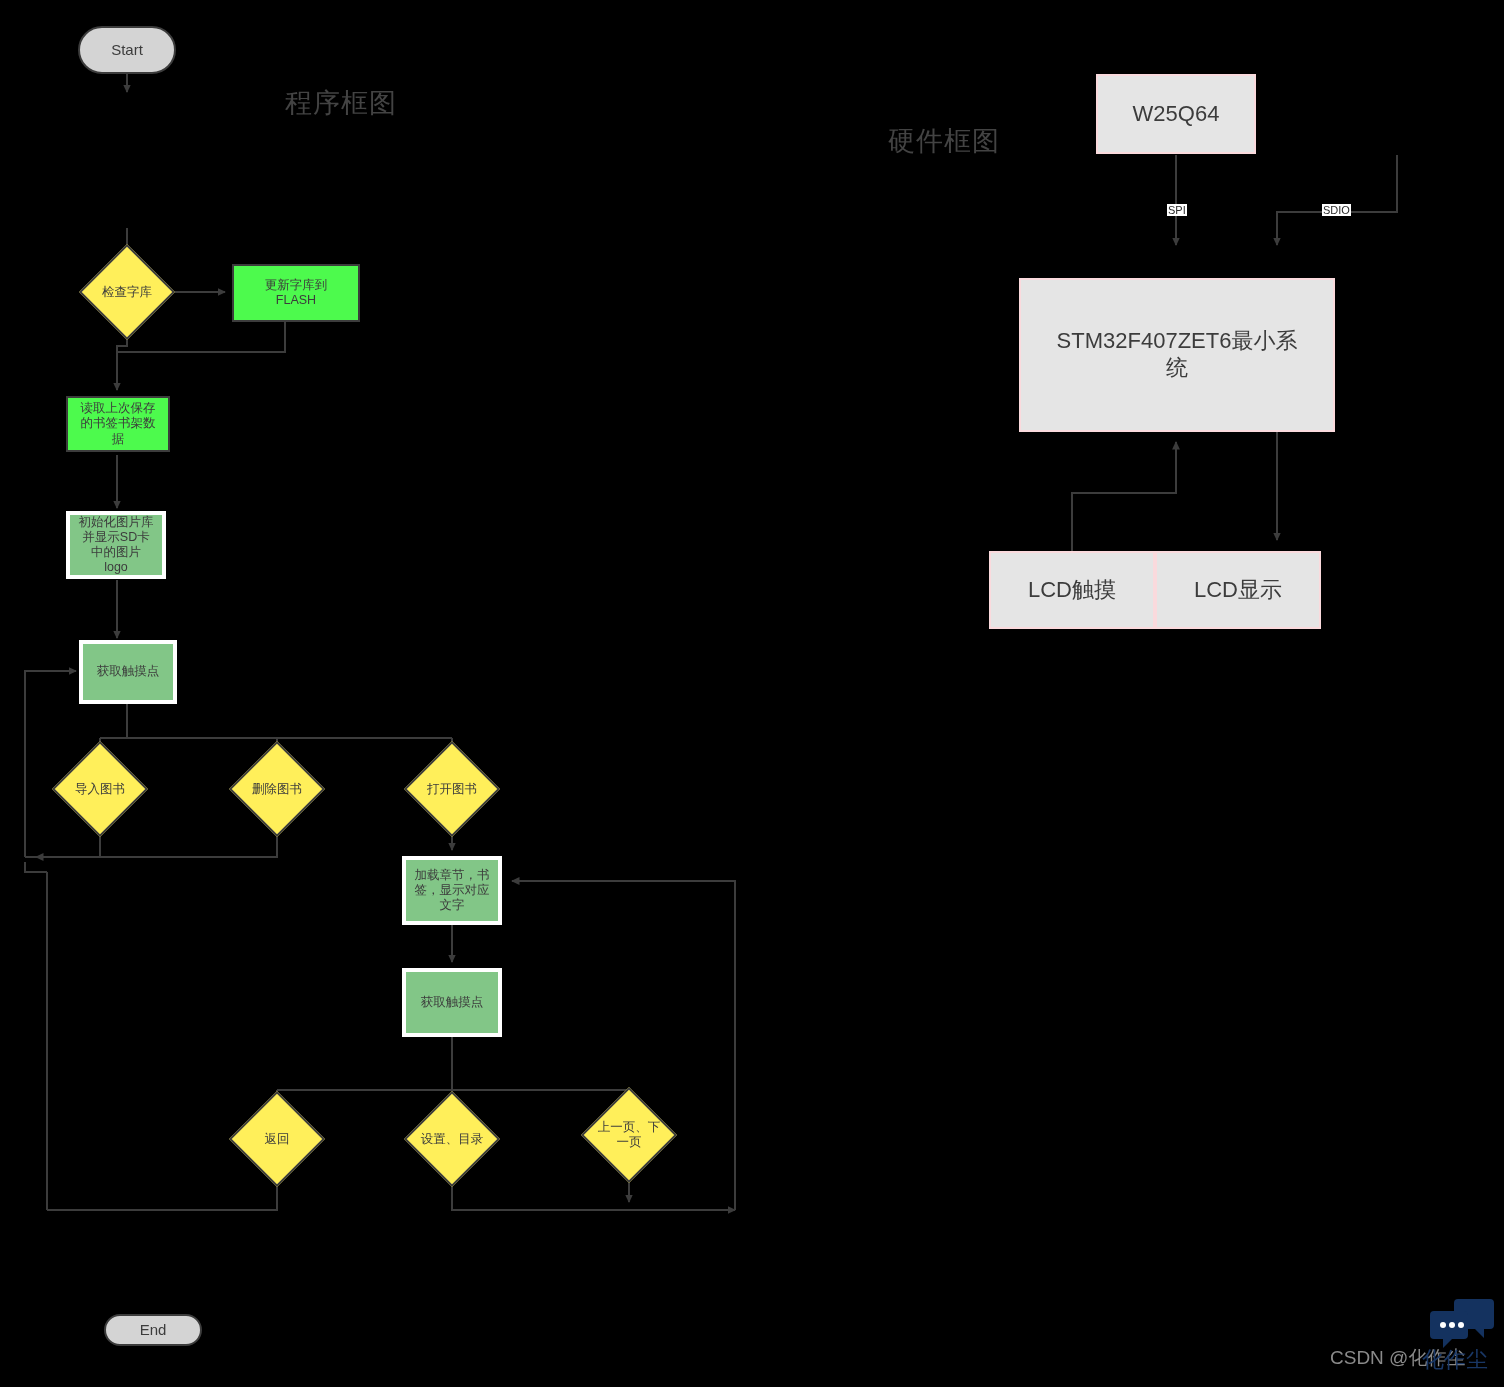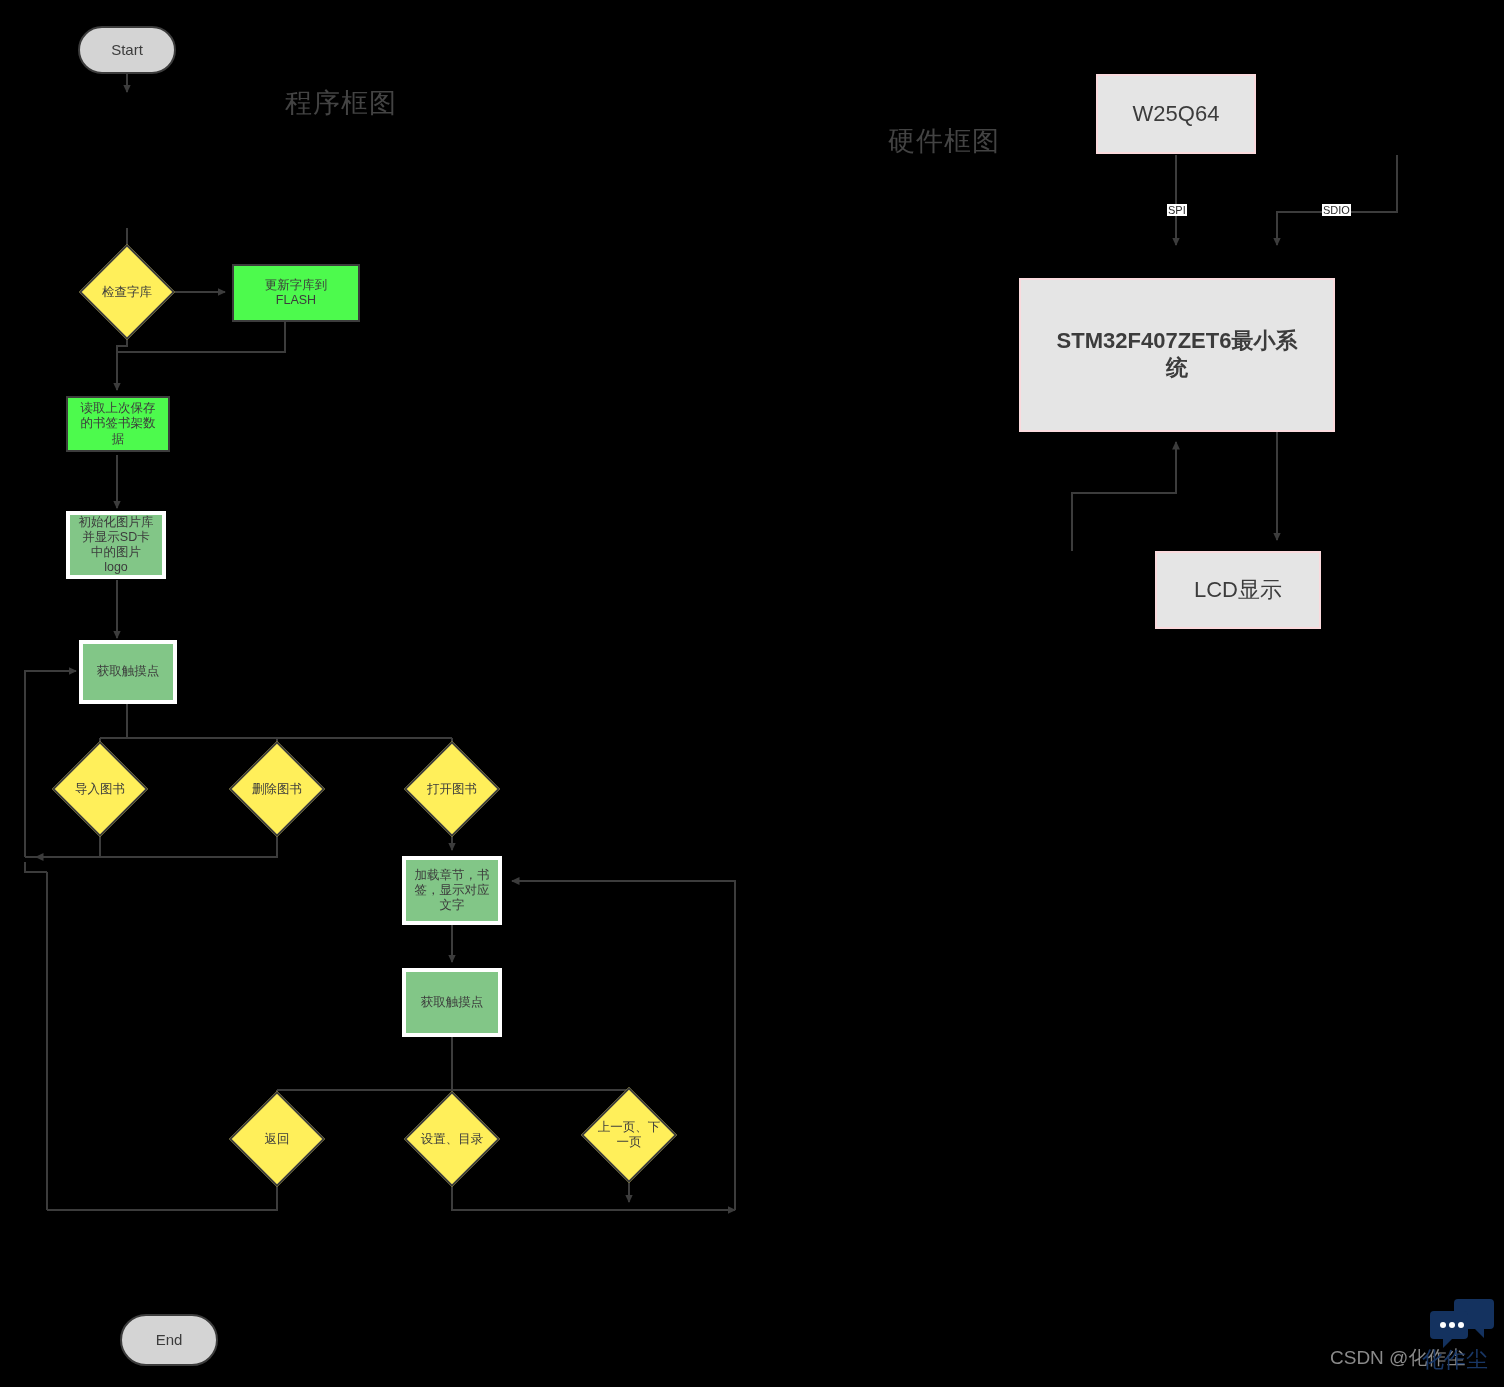--- a/index.html
+++ b/index.html
@@ -267,34 +267,37 @@
   </div>
 
   <div class="diamond-wrap" style="left:581px; top:1111px; width:96px; height:48px;">
     <div class="dshape" style="width:68px; height:68px; left:14px; top:-10px;"></div>
     <div class="dlabel">
       <span>上一页、下</span><br>
       <span>一页</span>
     </div>
   </div>
 
-  <div class="node terminator" style="left:120px; top:1314px; width:98px; height:52px;">
+  <div class="node terminator" style="left:104px; top:1314px; width:98px; height:32px;">
     <span>End</span>
   </div>
 
   <div class="node hw-box" style="left:1096px; top:74px; width:160px; height:80px;">
     <span>W25Q64</span>
   </div>
 
 
-  <div class="node hw-box" style="left:1019px; top:278px; width:316px; height:154px; flex-direction:column;font-weight:bold;">
+  <div class="node hw-box" style="left:1019px; top:278px; width:316px; height:154px; flex-direction:column;">
     <span>STM32F407ZET6最小系</span>
     <span>统</span>
   </div>
 
+  <div class="node hw-box" style="left:989px; top:551px; width:166px; height:78px;">
+    <span>LCD触摸</span>
+  </div>
 
   <div class="node hw-box" style="left:1155px; top:551px; width:166px; height:78px;">
     <span>LCD显示</span>
   </div>
 
   <div class="edge-label" style="left:1167px; top:204px;">SPI</div>
   <div class="edge-label" style="left:1322px; top:204px;">SDIO</div>
 
   <div id="watermark">
     <svg id="wm-bubbles" width="64" height="56" viewBox="0 0 64 56">

